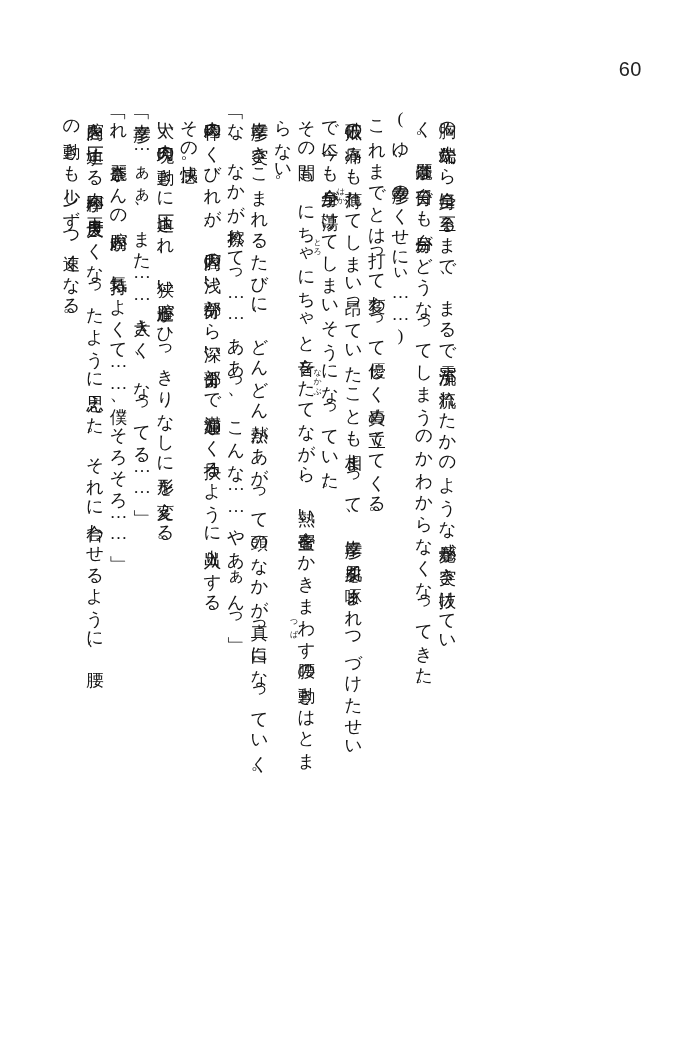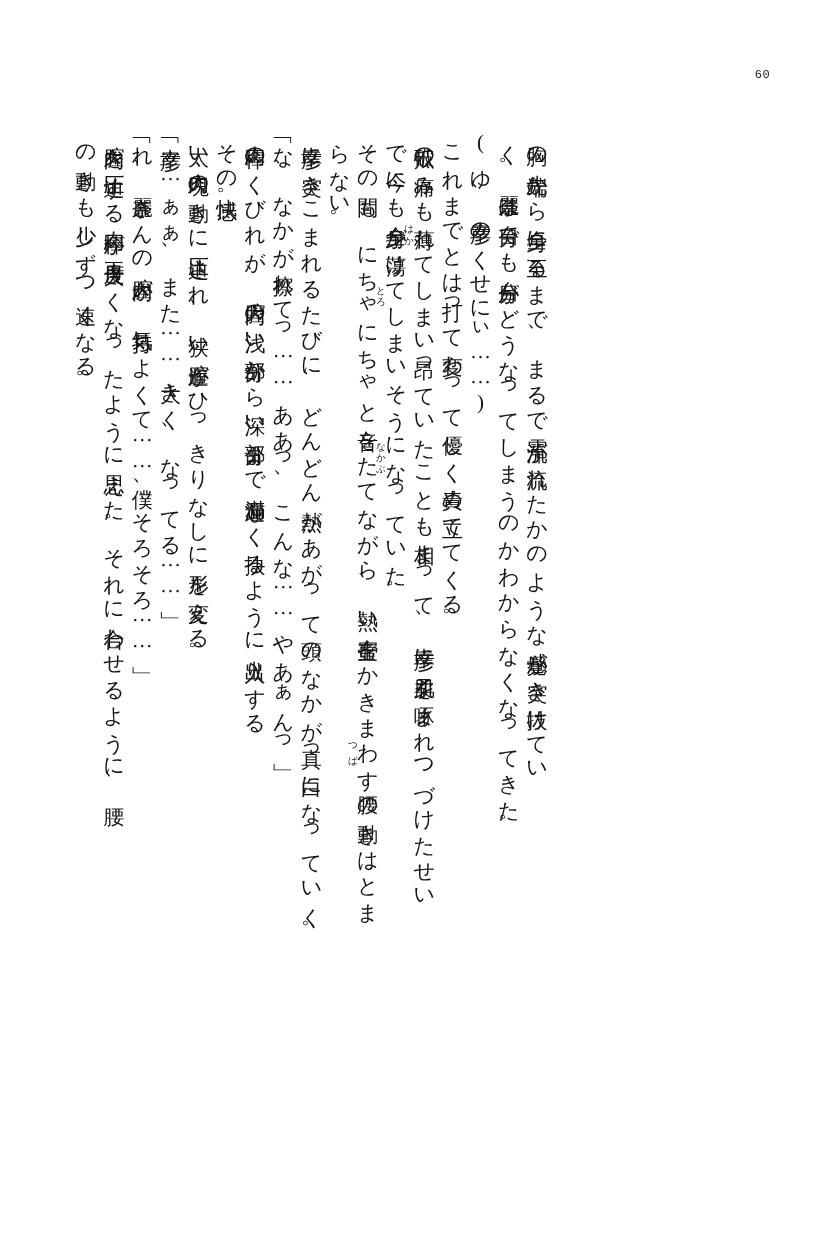--- a/index.html
+++ b/index.html
@@ -14,24 +14,24 @@
     background: #ffffff;
     overflow: hidden;
     font-family: "Liberation Serif", "DejaVu Serif", serif;
     color: #1a1a1a;
   }
   
   #page-number {
     position: absolute;
     top: 58px;
     right: 58px;
-    font-size: 10px;
+    font-size: 20px;
     letter-spacing: 0.5px;
     color: #222;
-    font-family: Liberation Mono, monospace;
+    font-family: Liberation Sans, sans-serif;
   }
   
   #body-text {
     position: absolute;
     top: 108px;
     right: 56px;
     left: 56px;
     height: 865px;
     display: flex;
     flex-direction: row;

